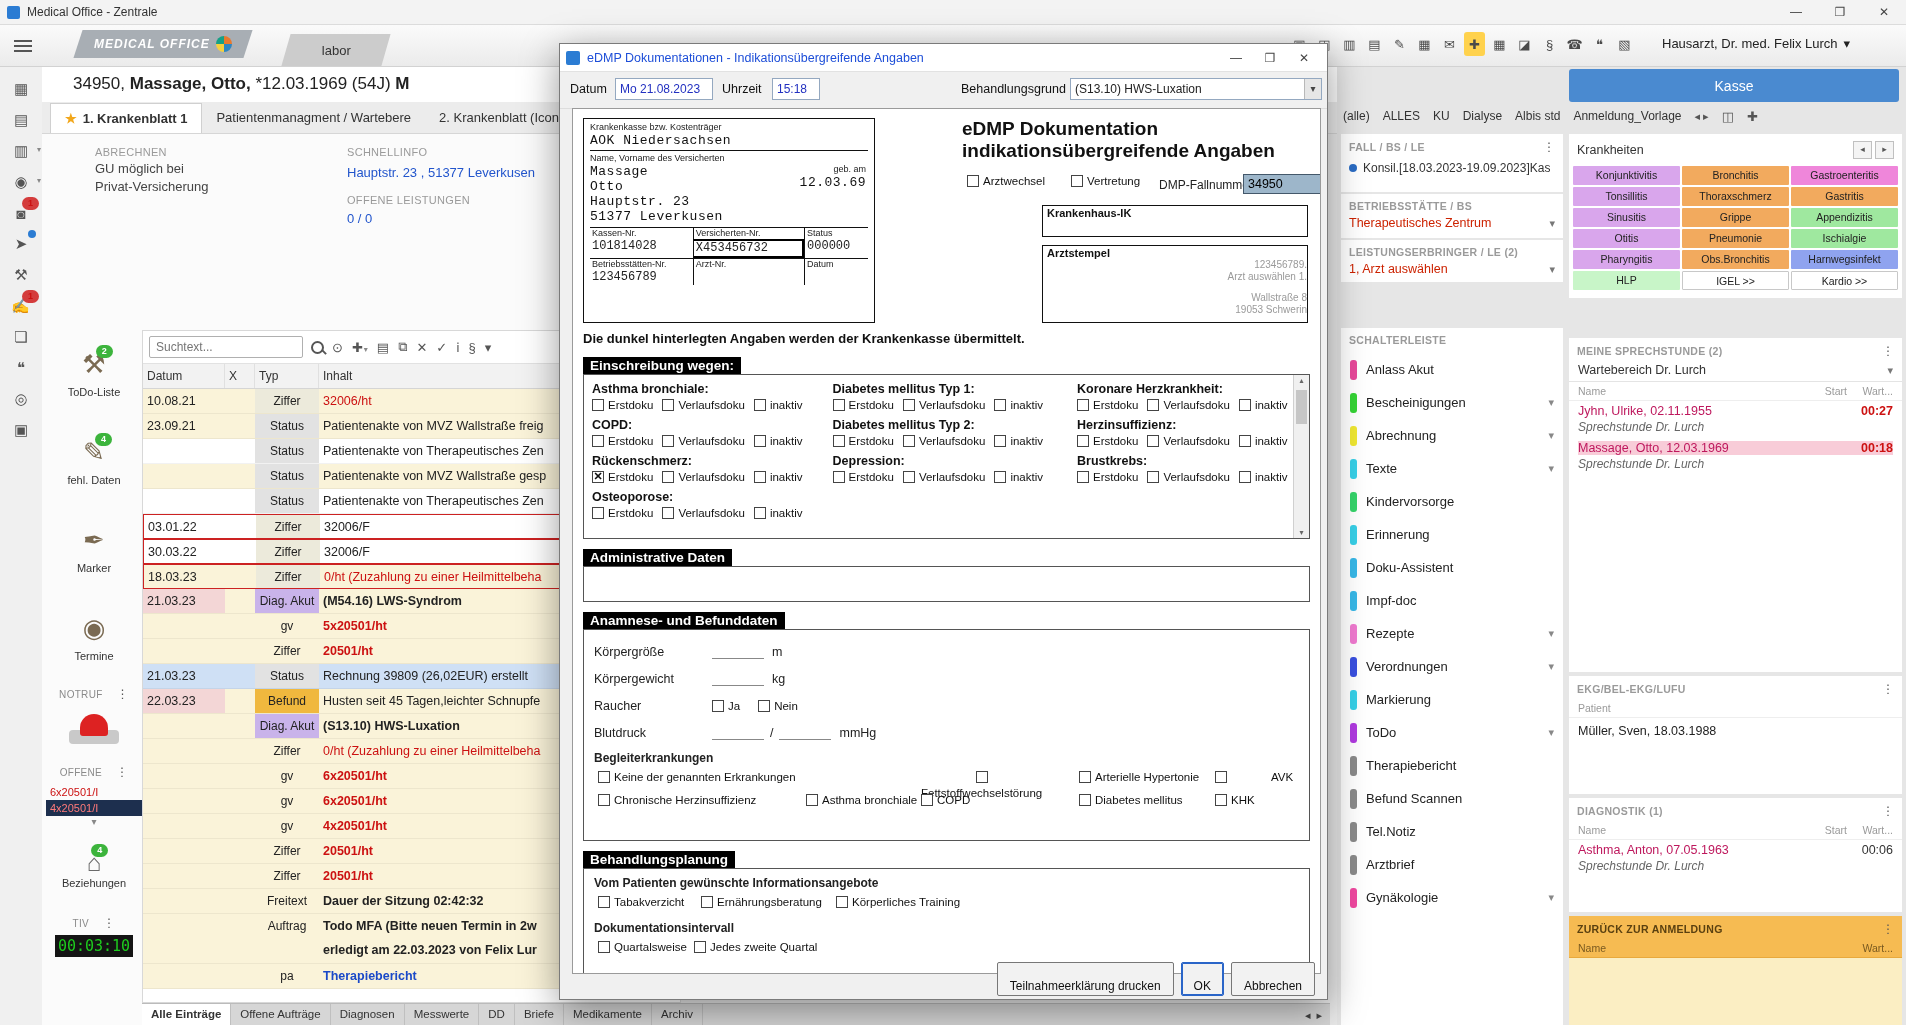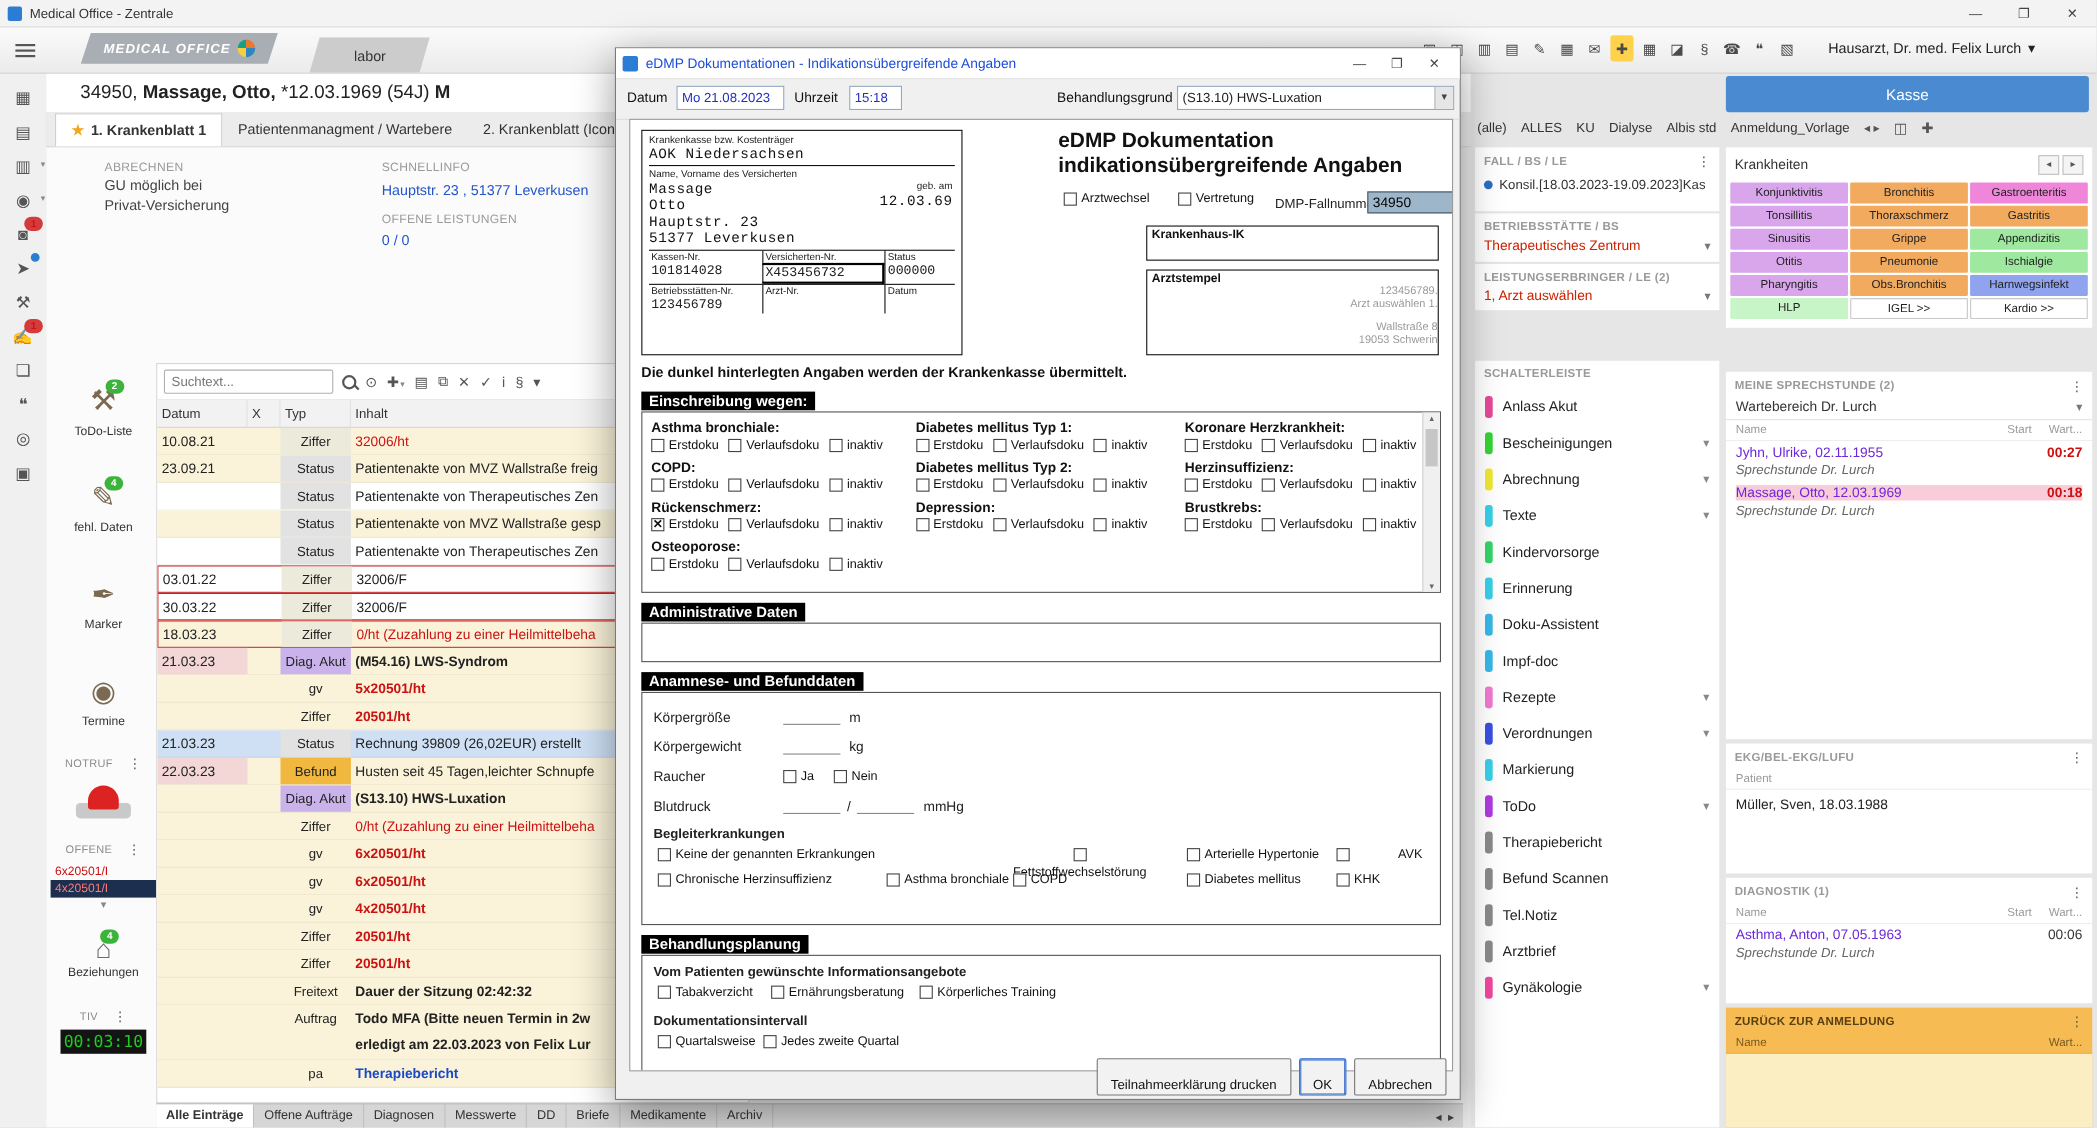--- a/index.html
+++ b/index.html
@@ -155,21 +155,21 @@
     overflow:hidden;white-space:nowrap;border-radius:1px}
   .krcell.wb{border:1px solid #c8c8c8;box-sizing:border-box;background:#fff}
   #p-sprech{left:1569px;top:338px;width:333px;height:334px}
   .filterrow{display:flex;align-items:center;padding:2px 9px 4px;font-size:12.5px;color:#333;border-bottom:1px solid #e4e4e4}
   .filterrow span:first-child{flex:1}
   .colrow{display:flex;padding:3px 9px;font-size:10.5px;color:#9a9a9a;border-bottom:1px solid #eee}
   .colrow .cn{flex:1}.colrow .cs{width:46px;text-align:right}.colrow .cw{width:46px;text-align:right}
   .spentry{padding:3px 9px 4px}
   .spl1{display:flex;align-items:center}
   .spl1.hl{background:#f8ccd8}
-  .spname{flex:1;font-size:12.5px;color:#6d28d9;white-space:nowrap;overflow:hidden}
+  .spname{flex:1;font-size:12.5px;color:#be185d;white-space:nowrap;overflow:hidden}
   .sptime{font-size:12.5px;font-weight:bold;color:#cc1111}
   .sptime.darkt{color:#333;font-weight:normal}
   .spsub{font-size:12px;font-style:italic;color:#666;margin-top:2px}
   #p-ekg{left:1569px;top:676px;width:333px;height:118px}
   .ekg-entry{padding:6px 9px;font-size:12.5px;color:#222}
   #p-diag{left:1569px;top:798px;width:333px;height:114px}
   #p-zurueck{left:1569px;top:916px;width:333px;bottom:0;background:#f6bb52}
   #p-zurueck .phlab{color:#5a4010}
   #p-zurueck .colrow{color:#7a5a20;border-bottom:1px solid #e8a93c}
   .zbody{position:absolute;left:0;right:0;top:42px;bottom:0;background:#fbeec3}

